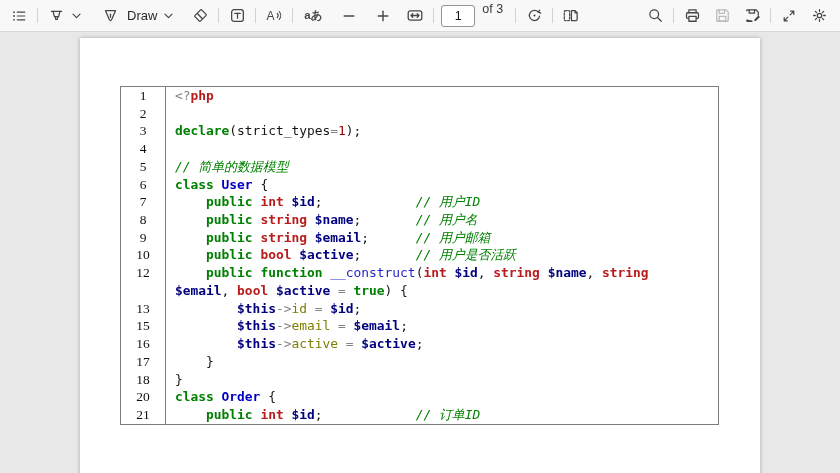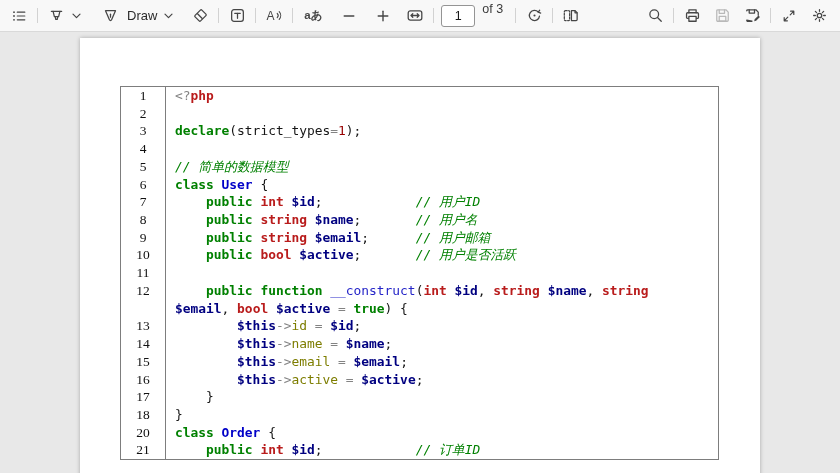--- a/index.html
+++ b/index.html
@@ -277,40 +277,32 @@
           </div>
           <div class="code-row">
             <span class="line-num">9</span>
             <span class="line-code"><span class="tk-pl">    </span><span class="tk-kw">public</span><span class="tk-pl"> </span><span class="tk-type">string</span><span class="tk-pl"> </span><span class="tk-var">$email</span><span class="tk-pl">;</span><span class="tk-pl">      </span><span class="tk-cm">// 用户邮箱</span></span>
           </div>
           <div class="code-row">
             <span class="line-num">10</span>
             <span class="line-code"><span class="tk-pl">    </span><span class="tk-kw">public</span><span class="tk-pl"> </span><span class="tk-type">bool</span><span class="tk-pl"> </span><span class="tk-var">$active</span><span class="tk-pl">;</span><span class="tk-pl">       </span><span class="tk-cm">// 用户是否活跃</span></span>
           </div>
           <div class="code-row">
-            <span class="line-num">11</span>
-            <span class="line-code"></span>
-          </div>
-          <div class="code-row">
             <span class="line-num">12</span>
             <span class="line-code"><span class="tk-pl">    </span><span class="tk-kw">public</span><span class="tk-pl"> </span><span class="tk-kw">function</span><span class="tk-pl"> </span><span class="tk-fn">__construct</span><span class="tk-pl">(</span><span class="tk-type">int</span><span class="tk-pl"> </span><span class="tk-var">$id</span><span class="tk-pl">, </span><span class="tk-type">string</span><span class="tk-pl"> </span><span class="tk-var">$name</span><span class="tk-pl">, </span><span class="tk-type">string</span></span>
           </div>
           <div class="code-row">
             <span class="line-num"></span>
             <span class="line-code"><span class="tk-var">$email</span><span class="tk-pl">, </span><span class="tk-type">bool</span><span class="tk-pl"> </span><span class="tk-var">$active</span><span class="tk-op"> = </span><span class="tk-kw">true</span><span class="tk-pl">) {</span></span>
           </div>
           <div class="code-row">
             <span class="line-num">13</span>
             <span class="line-code"><span class="tk-pl">        </span><span class="tk-var">$this</span><span class="tk-op">-&gt;</span><span class="tk-prop">id</span><span class="tk-op"> = </span><span class="tk-var">$id</span><span class="tk-pl">;</span></span>
           </div>
           <div class="code-row">
-            <span class="line-num">14</span>
-            <span class="line-code"><span class="tk-pl">        </span><span class="tk-var">$this</span><span class="tk-op">-&gt;</span><span class="tk-prop">name</span><span class="tk-op"> = </span><span class="tk-var">$name</span><span class="tk-pl">;</span></span>
-          </div>
-          <div class="code-row">
             <span class="line-num">15</span>
             <span class="line-code"><span class="tk-pl">        </span><span class="tk-var">$this</span><span class="tk-op">-&gt;</span><span class="tk-prop">email</span><span class="tk-op"> = </span><span class="tk-var">$email</span><span class="tk-pl">;</span></span>
           </div>
           <div class="code-row">
             <span class="line-num">16</span>
             <span class="line-code"><span class="tk-pl">        </span><span class="tk-var">$this</span><span class="tk-op">-&gt;</span><span class="tk-prop">active</span><span class="tk-op"> = </span><span class="tk-var">$active</span><span class="tk-pl">;</span></span>
           </div>
           <div class="code-row">
             <span class="line-num">17</span>
             <span class="line-code"><span class="tk-pl">    }</span></span>

